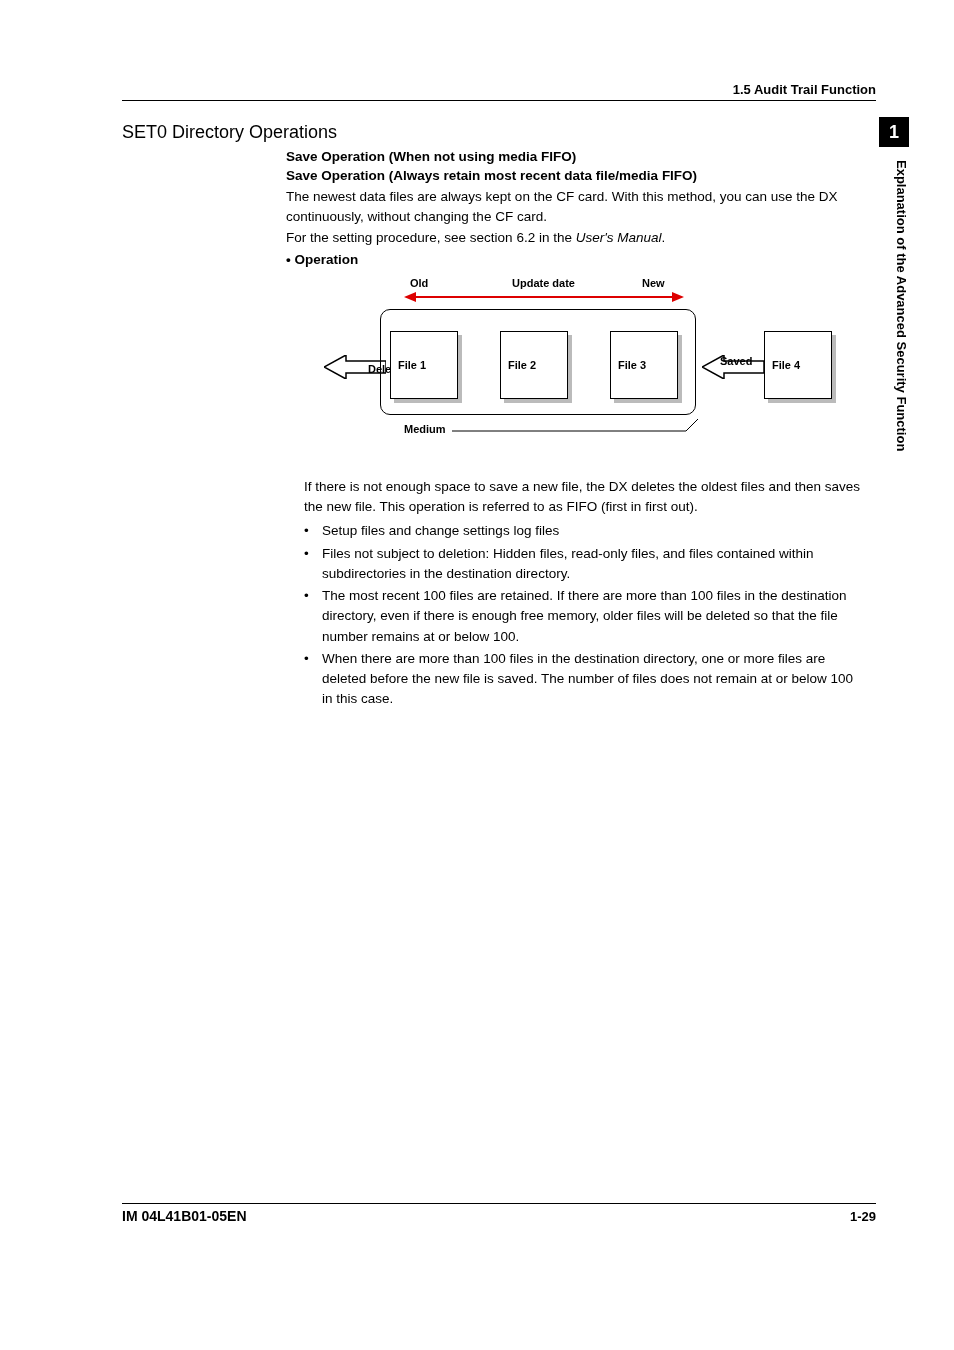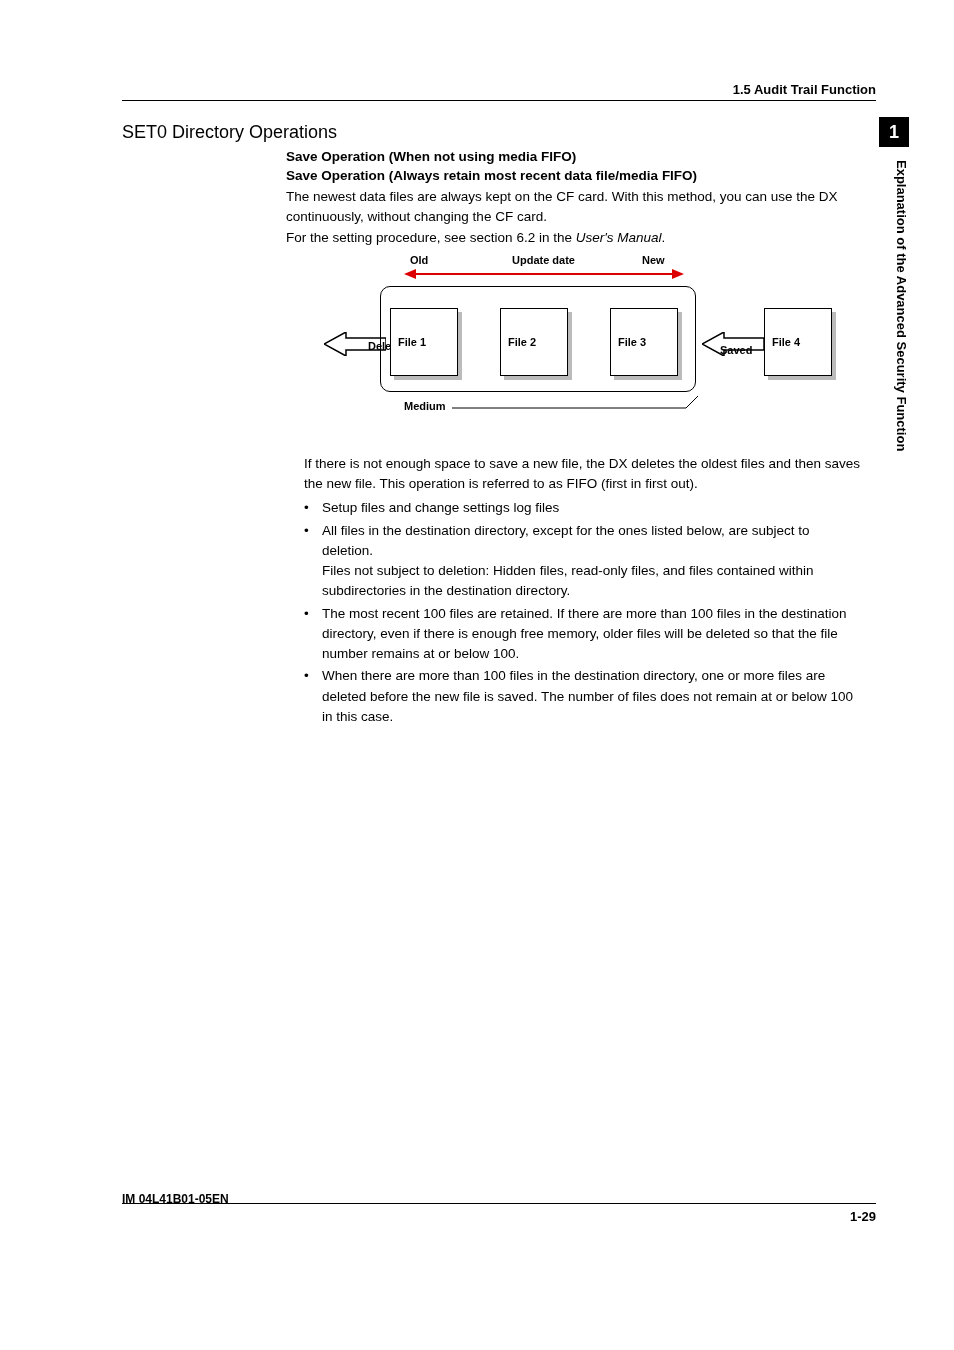--- a/index.html
+++ b/index.html
@@ -23,21 +23,21 @@
   .small-bold { font-size: 11px; font-weight: bold; }
   .filebox { width: 68px; height: 68px; border: 1.5px solid #000; background: #fff; }
   .fileshadow { width: 68px; height: 68px; background: #bbb; }
   .file-wrap { position: absolute; width: 73px; height: 73px; }
   .outline-box { position: absolute; border: 1.5px solid #000; border-radius: 10px; }
   .bul-list { font-size: 13.5px; line-height: 1.5; }
   .bul-row { display: flex; margin-bottom: 2px; }
   .bul-mark { flex: 0 0 18px; }
   .bul-body { flex: 1; }
   .footer-line { position: absolute; bottom: 146px; left: 122px; width: 754px; border-top: 1px solid #000; }
-  .footer-left { position: absolute; bottom: 144px; left: 122px; font-size: 12px; font-weight: bold; }
+  .footer-left { position: absolute; bottom: 126px; left: 122px; font-size: 14px; font-weight: bold; }
   .footer-right { position: absolute; bottom: 126px; right: 78px; font-size: 13px; font-weight: bold; }
 </style>
 </head>
 <body>
 
 <div class="page">
 
   <div class="header-text">1.5  Audit Trail Function</div>
   <div class="header-line"></div>
 
@@ -50,20 +50,21 @@
     <div class="h2">SET0 Directory Operations</div>
 
     <div class="section-body">
       <div class="h3">Save Operation (When not using media FIFO)</div>
 
       <div class="h3">Save Operation (Always retain most recent data file/media FIFO)</div>
       <div class="line">The newest data files are always kept on the CF card. With this method, you can use the DX continuously, without changing the CF card.</div>
       <div class="line" style="margin-bottom:4px;">
         <span>For the setting procedure, see section 6.2 in the </span><span class="italic">User's Manual</span><span>.</span>
       </div>
+      <div class="op-label">Operation</div>
 
       <div class="diagram">
 
         <div class="d-abs small-bold" style="left:106px; top:2px;">Old</div>
         <div class="d-abs small-bold" style="left:208px; top:2px;">Update date</div>
         <div class="d-abs small-bold" style="left:338px; top:2px;">New</div>
 
         <svg class="d-abs" style="left:100px; top:16px;" width="280" height="12">
           <line x1="140" y1="6" x2="8" y2="6" stroke="#d00" stroke-width="2"></line>
           <polygon points="0,6 12,1 12,11" fill="#d00"></polygon>
@@ -98,42 +99,41 @@
 
         <div class="file-wrap" style="left:460px; top:56px;">
           <div class="d-abs fileshadow" style="left:4px; top:4px;"></div>
           <div class="d-abs filebox"></div>
           <div class="d-abs small-bold" style="left:8px; top:28px;">File 4</div>
         </div>
 
         <svg class="d-abs" style="left:398px; top:80px;" width="62" height="24">
           <polygon points="0,12 22,0 22,6 62,6 62,18 22,18 22,24" fill="none" stroke="#000" stroke-width="1.5"></polygon>
         </svg>
-        <div class="d-abs small-bold" style="left:416px; top:92px;">Saved</div>
+        <div class="d-abs small-bold" style="left:416px; top:80px;">Saved</div>
 
         <div class="d-abs small-bold" style="left:100px; top:148px;">Medium</div>
         <svg class="d-abs" style="left:148px; top:144px;" width="250" height="30">
           <line x1="0" y1="12" x2="234" y2="12" stroke="#000" stroke-width="1"></line>
           <line x1="234" y1="12" x2="246" y2="0" stroke="#000" stroke-width="1"></line>
         </svg>
       </div>
 
       <div class="para" style="margin-left:18px; margin-bottom:4px;">If there is not enough space to save a new file, the DX deletes the oldest files and then saves the new file. This operation is referred to as FIFO (first in first out).</div>
 
       <div class="bul-list" style="margin-left:18px;">
         <div class="bul-row">
           <div class="bul-mark">•</div>
           <div class="bul-body">
             <div>Setup files and change settings log files</div>
           </div>
         </div>
         <div class="bul-row">
           <div class="bul-mark">•</div>
           <div class="bul-body">
-            <div>All files in the destination directory, except for the ones listed below, are subject to deletion.</div>
             <div>Files not subject to deletion: Hidden files, read-only files, and files contained within subdirectories in the destination directory.</div>
           </div>
         </div>
         <div class="bul-row">
           <div class="bul-mark">•</div>
           <div class="bul-body">
             <div>The most recent 100 files are retained. If there are more than 100 files in the destination directory, even if there is enough free memory, older files will be deleted so that the file number remains at or below 100.</div>
           </div>
         </div>
         <div class="bul-row">

